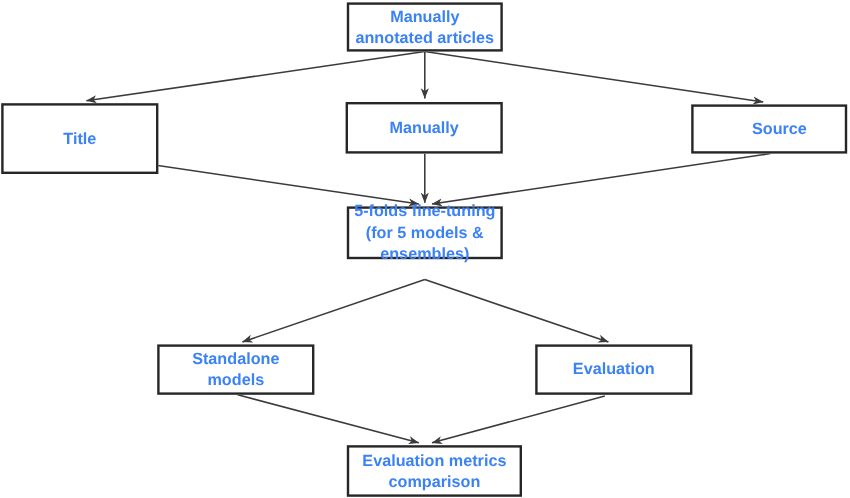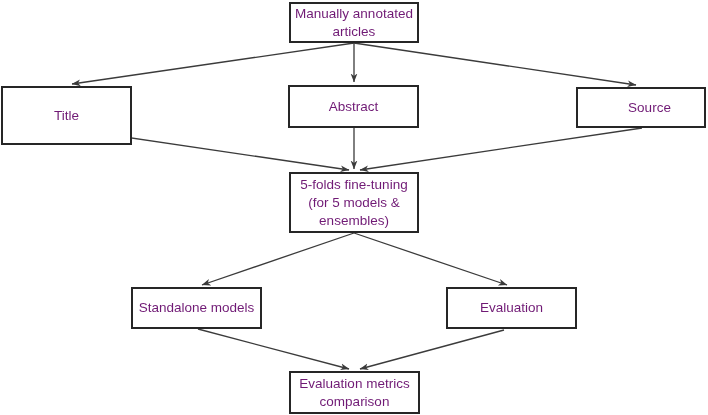--- a/index.html
+++ b/index.html
@@ -25,34 +25,34 @@
   }
   .node {
     position: absolute;
     box-sizing: border-box;
     background: #ffffff;
     border: 2px solid #262626;
     display: flex;
     align-items: center;
     justify-content: center;
     text-align: center;
-    color: #701a75;
+    color: #3b82f6;
     font-size: 13.5px;
-    font-weight: 400;
+    font-weight: 700;
     line-height: 18px;
     padding: 1px 3px;
   }
   .node-manually   { left: 289px; top: 2px;   width: 130px; height: 41px; }
   .node-title      { left: 1px;   top: 86px;  width: 131px; height: 59px; }
   .node-abstract   { left: 288px; top: 85px;  width: 131px; height: 43px; }
   .node-source     { left: 576px; top: 87px;  width: 130px; height: 41px; padding-left: 20px; }
-  .node-five-folds { left: 289px; top: 172px; width: 130px; height: 61px; }
+  .node-five-folds { left: 289px; top: 172px; width: 130px; height: 44px; }
   .node-standalone { left: 131px; top: 287px; width: 131px; height: 42px; text-align: center; }
   .node-ensembles  { left: 446px; top: 287px; width: 131px; height: 42px; }
-  .node-evaluation { left: 289px; top: 371px; width: 131px; height: 43px; }
+  .node-evaluation { left: 289px; top: 371px; width: 146px; height: 43px; }
 </style>
 </head>
 <body>
 
 <div class="canvas">
 
   <svg class="edge-layer" viewBox="0 0 708 415" xmlns="http://www.w3.org/2000/svg">
     <defs>
       <marker id="ah" markerUnits="userSpaceOnUse" markerWidth="10" markerHeight="9" refX="8.5" refY="4" orient="auto">
         <path d="M0,0.6 L8.8,4 L0,7.4 L2.4,4 Z" fill="#3b3b3b"></path>
@@ -74,21 +74,21 @@
 
   <div class="node node-manually">
     <span>Manually annotated articles</span>
   </div>
 
   <div class="node node-title">
     <span>Title</span>
   </div>
 
   <div class="node node-abstract">
-    <span>Abstract</span>
+    <span>Manually</span>
   </div>
 
   <div class="node node-source">
     <span>Source</span>
   </div>
 
   <div class="node node-five-folds">
     <span>5-folds fine-tuning (for 5 models &amp; ensembles)</span>
   </div>
 

